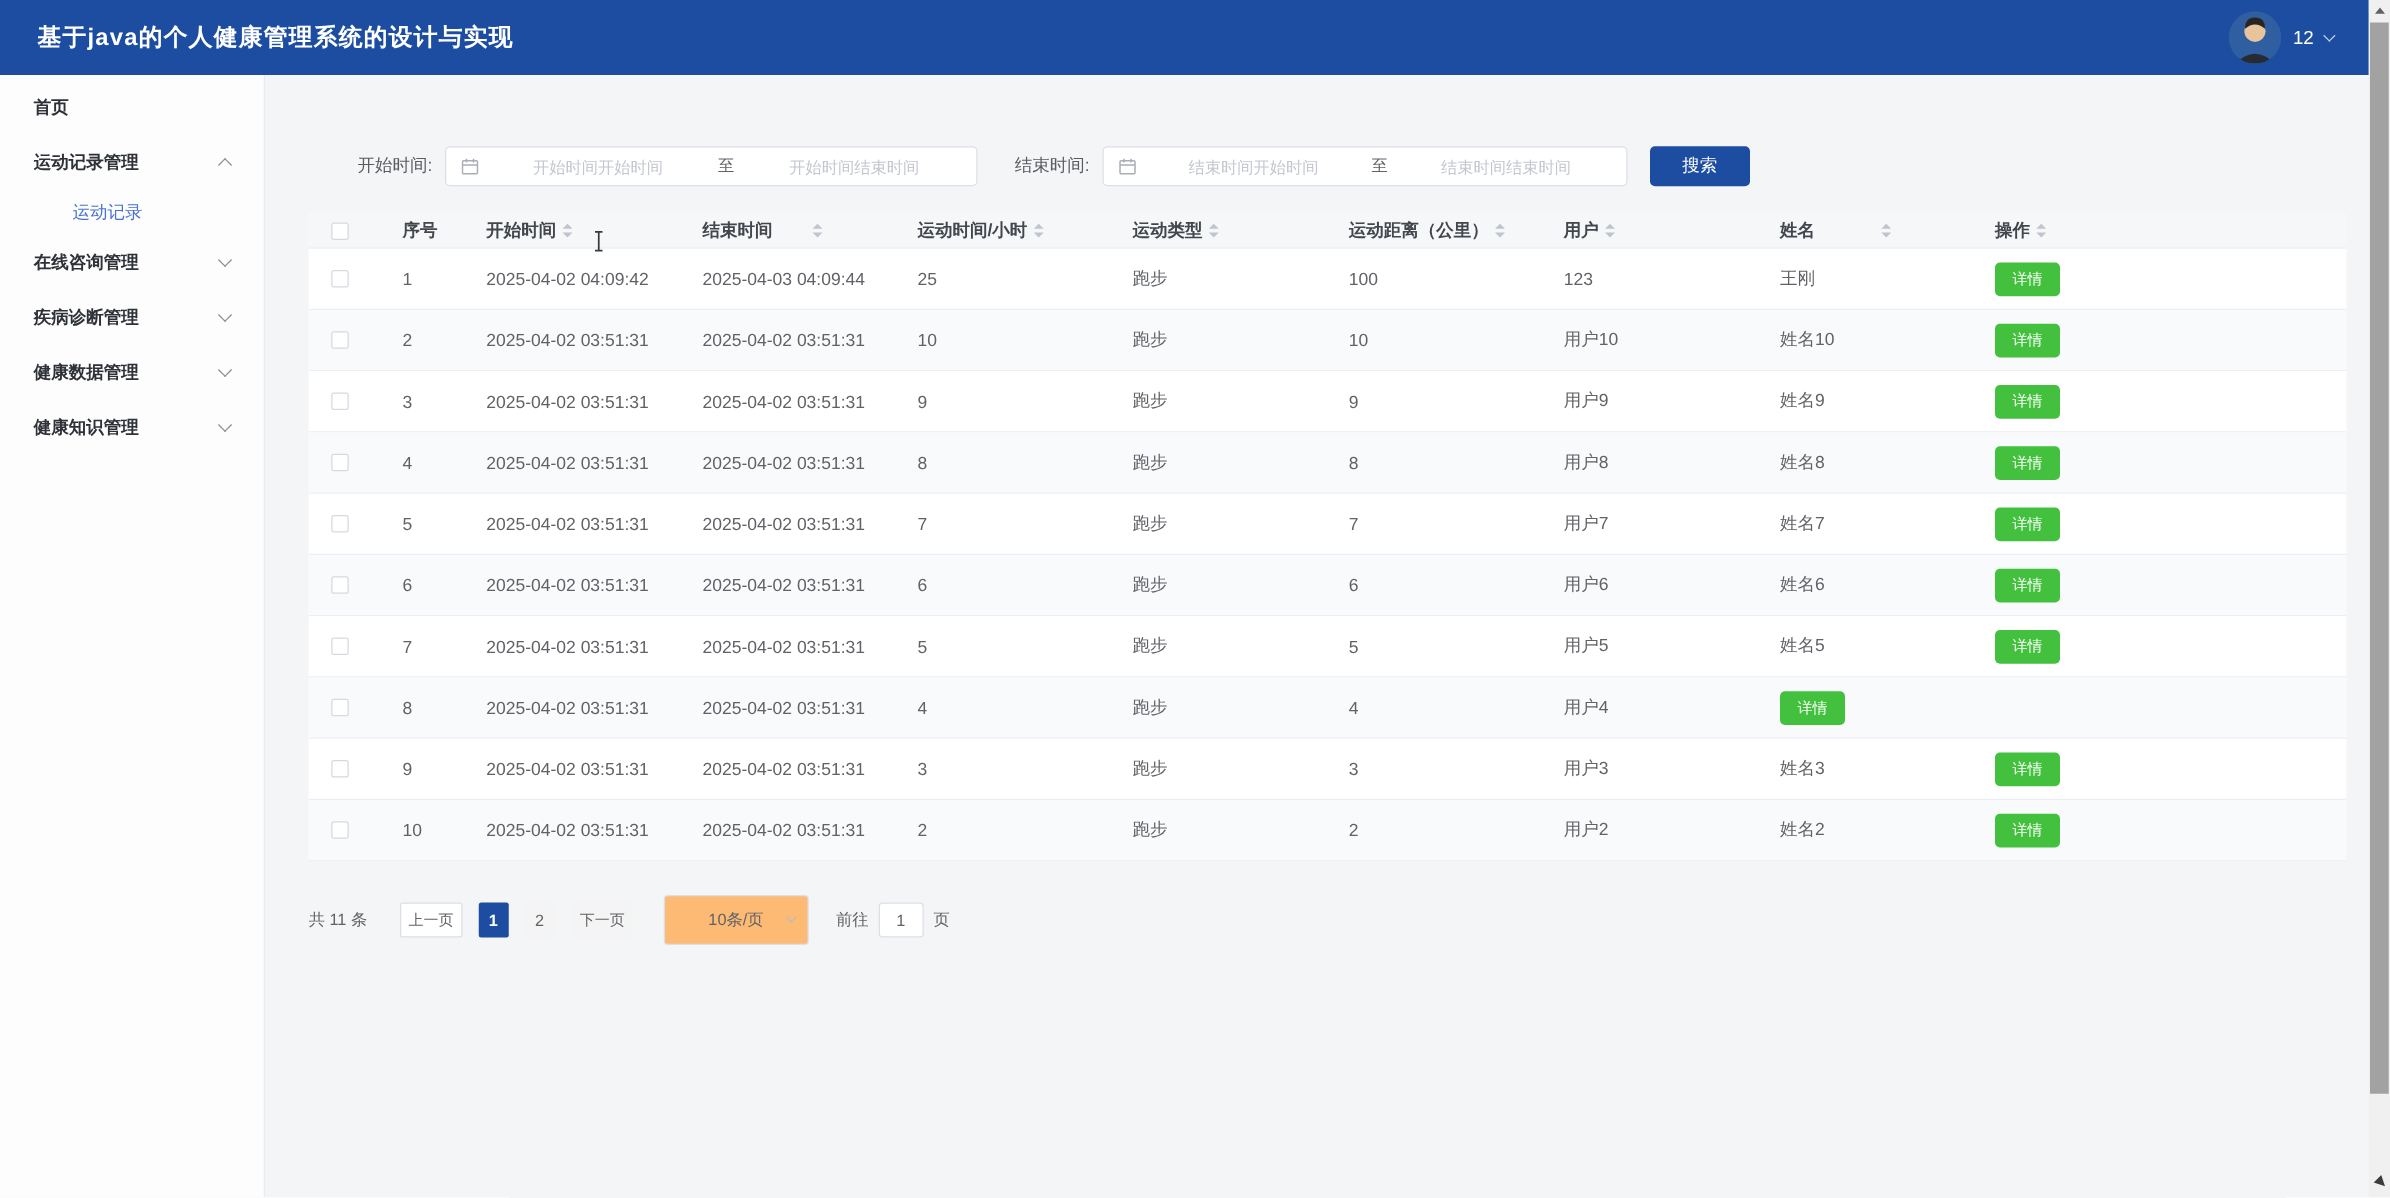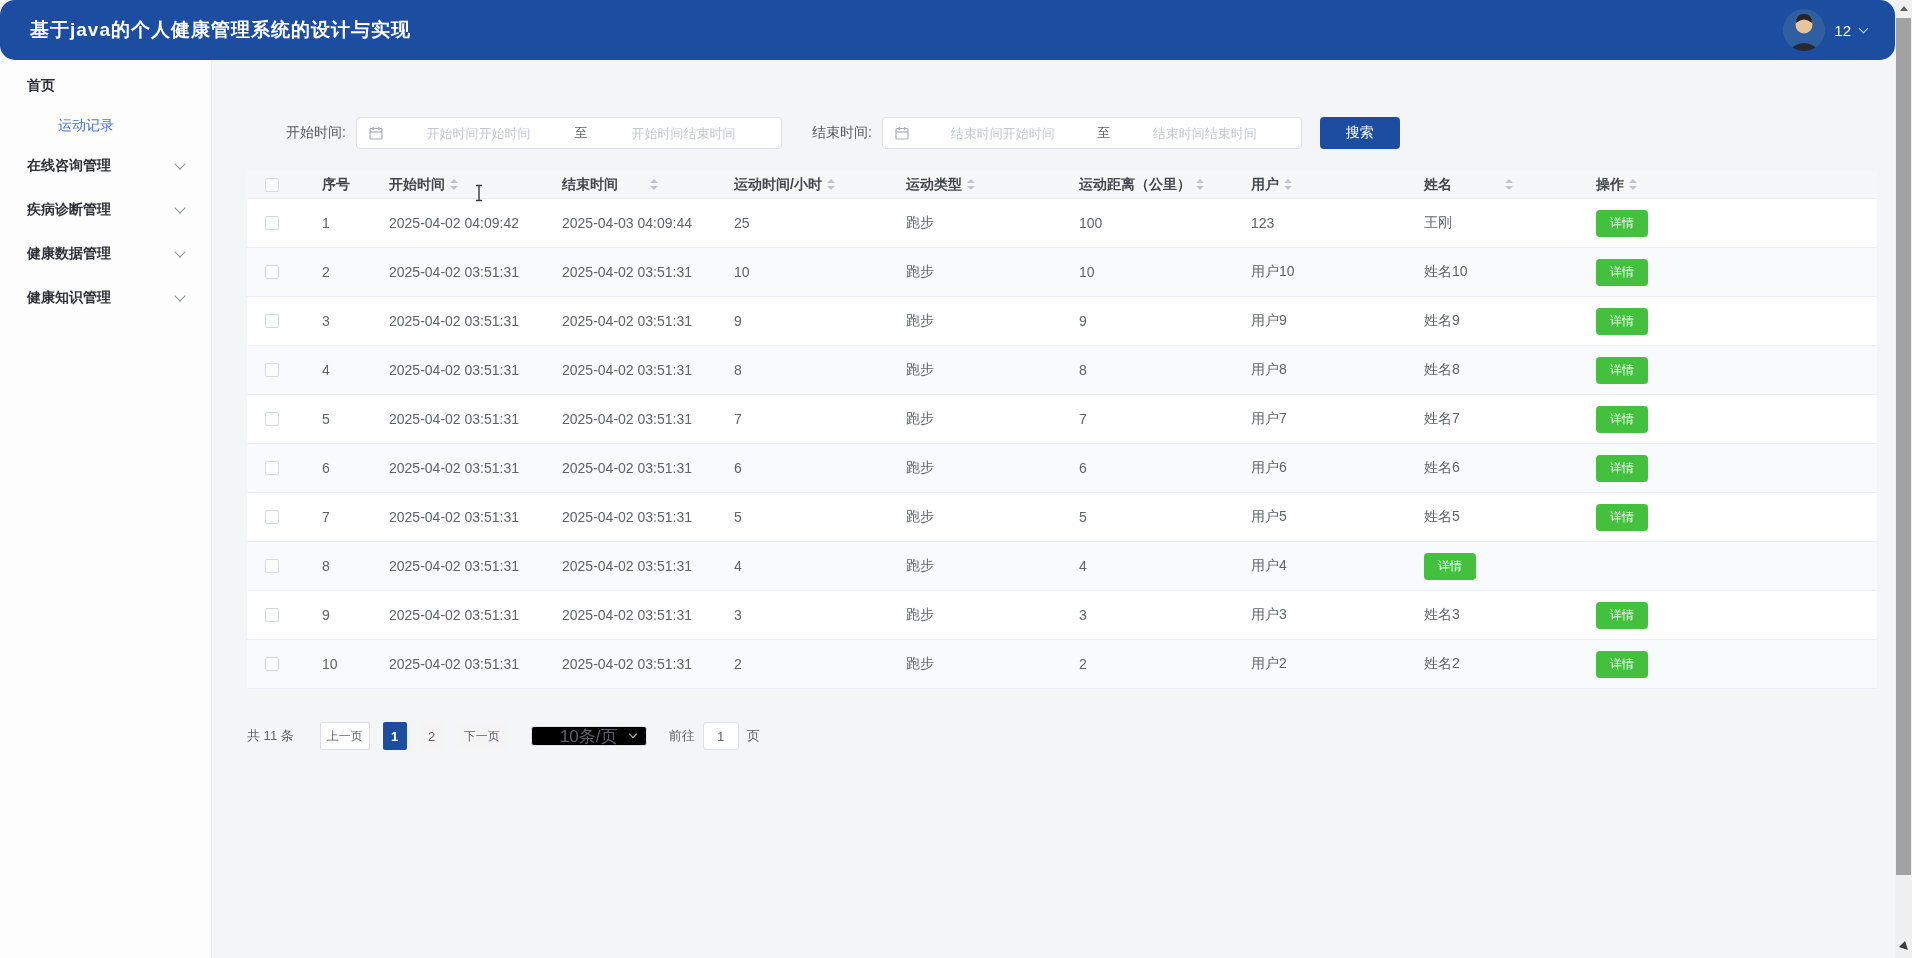--- a/index.html
+++ b/index.html
@@ -1,21 +1,21 @@
 <!DOCTYPE html>
 <html style="--primary: #1c4da1; --success: #43c13e;"><head>
 <meta charset="utf-8">
 <style>
   * { margin:0; padding:0; box-sizing:border-box; }
   html,body { background:#fff; }
   body { font-family:"Liberation Sans","DejaVu Sans",sans-serif; }
   .app { position:relative; width:1912px; height:958px; background:#f4f5f6; overflow:hidden; }
 
   
-  .header { position:absolute; left:0; top:0; width:1895px; height:60px; background:var(--primary,#1c4da1);border-radius:15px; }
+  .header { position:absolute; left:0; top:0; width:1895px; height:60px; background:var(--primary,#1c4da1); }
   .header-title { position:absolute; left:30px; top:0; height:60px; display:flex; align-items:center;
                   color:#fff; font-size:19px; font-weight:bold; letter-spacing:1px; }
   .header-right { position:absolute; right:28px; top:0; height:60px; display:flex; align-items:center; gap:9px; cursor:pointer; }
   .avatar { width:42px; height:42px; border-radius:50%; overflow:hidden; background:#2e5e9e; flex:none; }
   .header-user { color:#fff; font-size:15px; }
   .chev { display:inline-block; width:8px; height:8px; border-right:1.5px solid #8a8f99; border-bottom:1.5px solid #8a8f99; }
   .chev-down { transform:rotate(45deg); margin-top:-4px; }
   .chev-up { transform:rotate(-135deg); margin-top:4px; }
   .chev-light { border-color:#c2d0ec; width:7px; height:7px; }
 
@@ -69,23 +69,23 @@
   .pagination { position:absolute; left:247px; top:722px; height:28px; display:flex; align-items:center;
                 font-size:13px; color:#606266; }
   .pg-total { margin-right:26px; }
   .pg-btn { height:28px; padding:0 7px; font-size:12px; color:#606266; border:none; border-radius:2px;
             background:#f4f4f5; cursor:pointer; font-family:inherit;text-align:center; }
   .pg-prev { background:#fff; border:1px solid #dcdee4; padding:0 6px; }
   .pg-pages { display:flex; gap:13px; margin:0 13px; }
   .pg-num { min-width:24px; height:28px; border:none; border-radius:2px; background:#f4f4f5; color:#606266;
             font-size:13px; cursor:pointer; font-family:inherit; }
   .pg-num.active { background:var(--primary,#1c4da1); color:#fff; font-weight:bold; }
-  .size-select { position:relative; margin-left:24px; width:116px; height:20px; background:#000000;
+  .size-select { position:relative; margin-left:24px; width:116px; height:40px; background:#fdba74;
                  border:1px solid #dcdfe6; border-radius:3px; display:flex; align-items:center;
-                 justify-content:center; cursor:pointer; color:#606266; font-size:17px; }
+                 justify-content:center; cursor:pointer; color:#606266; font-size:13px; }
   .size-select .chev { position:absolute; right:10px; width:6px; height:6px; border-color:#b8bcc4; }
   .goto-label { margin-left:22px; }
   .goto-input { margin:0 8px; width:36px; height:28px; border:1px solid #dcdfe6; border-radius:3px;
                 text-align:center; font-size:13px; color:#606266; outline:none; font-family:inherit; }
 
   
   .scrollbar { position:absolute; right:0; top:0; width:17px; height:958px; background:#f0f0f0; z-index:20; }
   .sb-up { height:17px; display:flex; align-items:center; justify-content:center; cursor:pointer; }
   .sb-up i { width:0; height:0; border:4px solid transparent; border-bottom:5px solid #616161; margin-top:-4px; }
   .sb-thumb { position:absolute; left:1px; top:18px; width:15px; height:857px; background:#a2a2a2; cursor:pointer; }
@@ -109,20 +109,24 @@
         </svg>
       </span>
       <span class="header-user">12</span>
       <i class="chev chev-down chev-light"></i>
     </div>
   </div>
 
   <div class="sidebar">
       <div class="side-item">
         <span class="side-label">首页</span>
+      </div>
+      <div class="side-item">
+        <span class="side-label">运动记录管理</span>
+        <i class="chev chev-up"></i>
       </div>
       <div class="side-subitem active">运动记录</div>
       <div class="side-item">
         <span class="side-label">在线咨询管理</span>
         <i class="chev chev-down"></i>
       </div>
       <div class="side-item">
         <span class="side-label">疾病诊断管理</span>
         <i class="chev chev-down"></i>
       </div>

